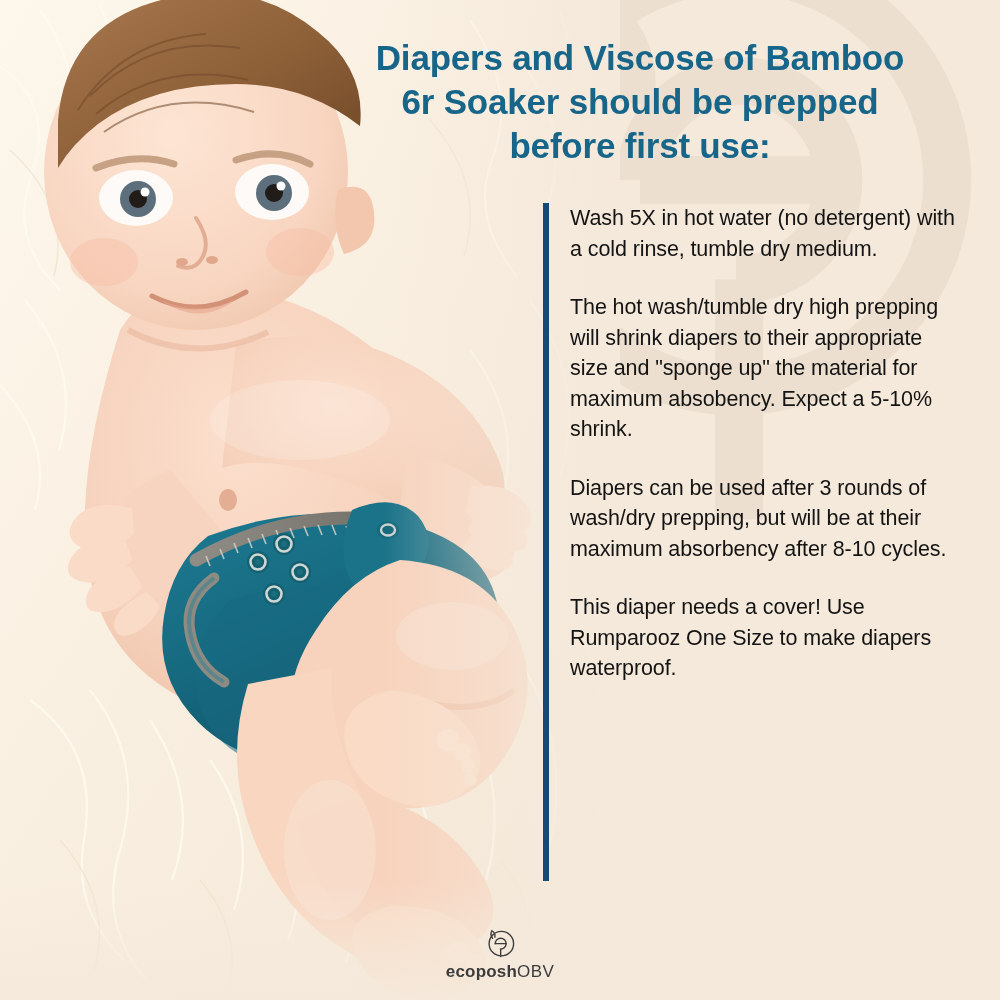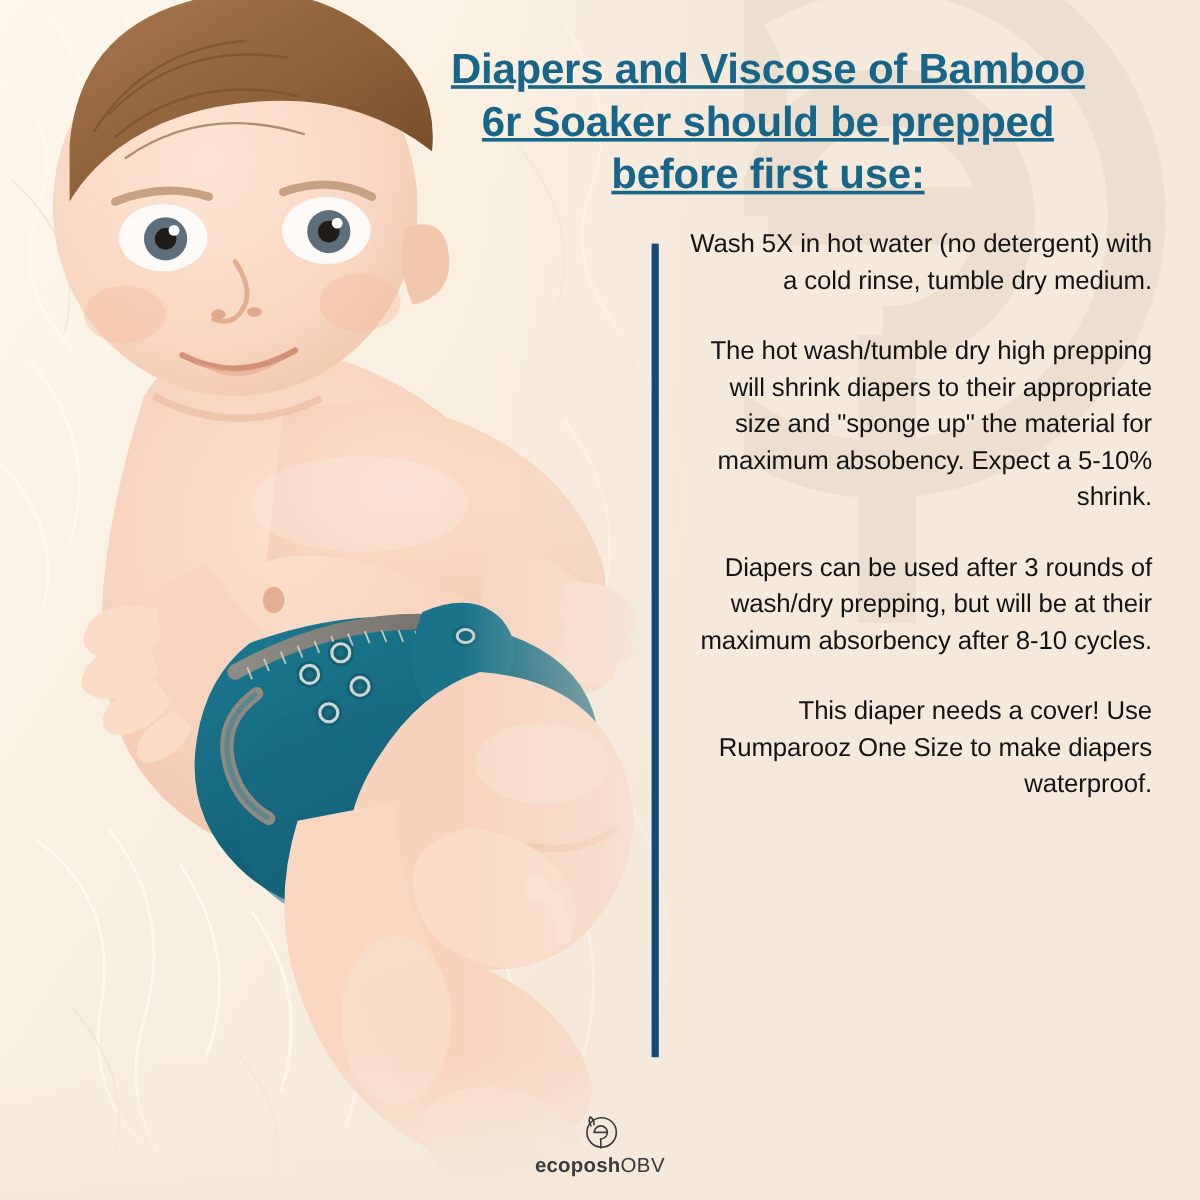--- a/index.html
+++ b/index.html
@@ -66,34 +66,33 @@
     position:absolute;
     left:300px; top:36px;
     width:680px;
     text-align:center;
     color:#17668a;
     font-size:35px;
     line-height:44px;
     font-weight:bold;
     letter-spacing:-0.2px;
   }
-  .headline .hl-line { display:block; white-space:nowrap;text-decoration:underline; }
+  .headline .hl-line { display:block; white-space:nowrap; }
 
   
   .rule {
     position:absolute;
     left:543px; top:203px;
     width:6px; height:678px;
     background:#154a78;
   }
   .body-col {
     position:absolute;
-    left:570px; top:188px;
+    left:570px; top:203px;
     width:390px;
-    text-align:right;
   }
   .para {
     color:#141414;
     font-size:21.5px;
     line-height:30.5px;
     margin-bottom:28px;
     letter-spacing:-0.1px;
   }
   .para:last-child { margin-bottom:0; }
 

